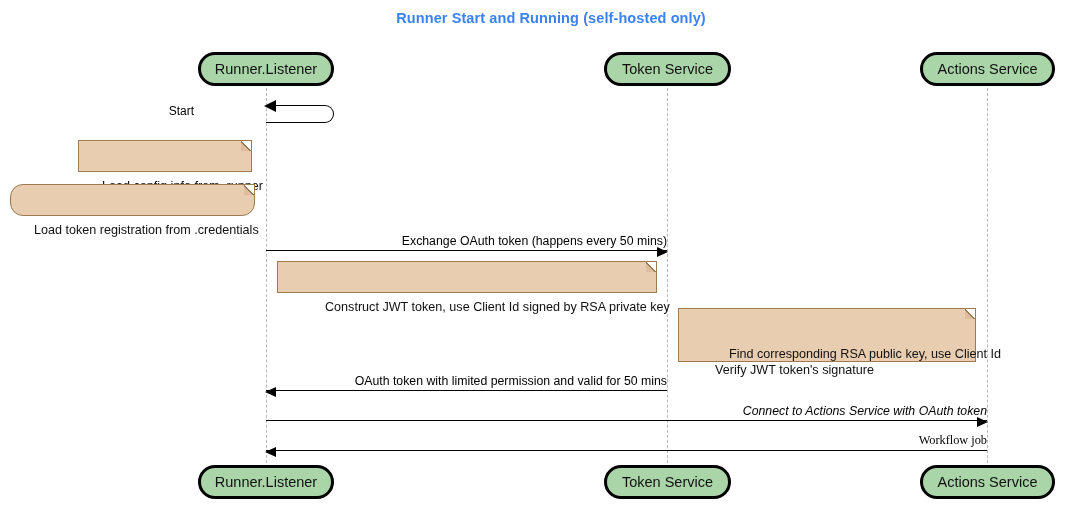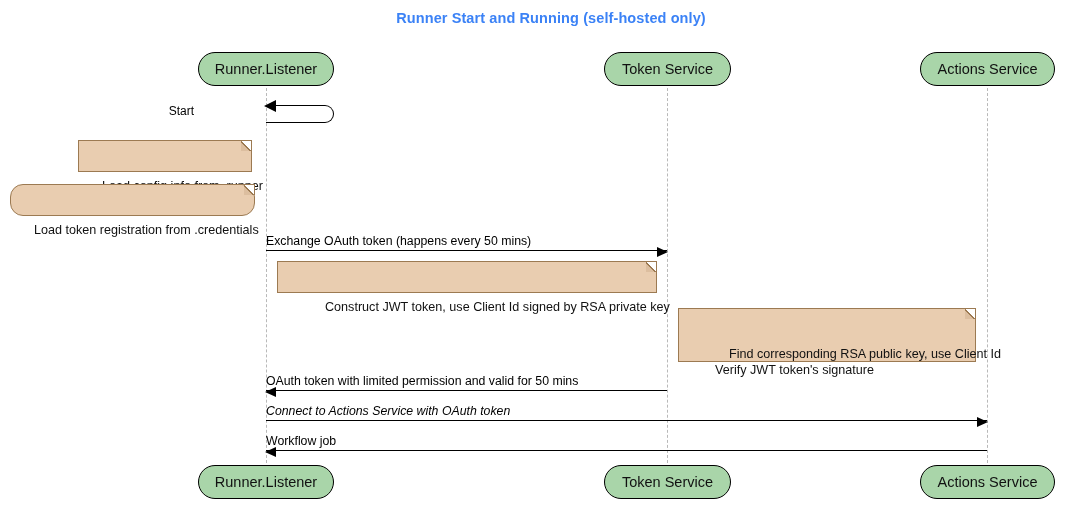--- a/index.html
+++ b/index.html
@@ -30,21 +30,21 @@
     border-left:1.4px dashed #b9b9b9;
     top:88px;
     height:375px;
   }
 
   
   .participant{
     position:absolute;
     height:34px;
     background:#a9d5a9;
-    border:1px solid #000000;
+    border:3px solid #000000;
     border-radius:17px;
     display:flex;
     align-items:center;
     justify-content:center;
     font-size:14.5px;
     color:#111;
     box-sizing:border-box;
     white-space:nowrap;
   }
 
@@ -85,21 +85,21 @@
     width:0;height:0;
     border-top:5.5px solid transparent;
     border-bottom:5.5px solid transparent;
   }
   .msg .head.right{ right:-1px; border-left:11px solid #000; }
   .msg .head.left{ left:-1px;  border-right:11px solid #000; }
   .msg .label{
     position:absolute;
     left:0;right:0;
     bottom:3px;
-    text-align:left;
+    text-align:right;
     font-size:12.3px;
     color:#000;
     white-space:nowrap;
   }
 
   
   .selfmsg{position:absolute;}
   .selfmsg .loop{
     position:absolute;
     left:0;top:0;
@@ -184,21 +184,21 @@
     <div class="head left"></div>
     <div class="label">OAuth token with limited permission and valid for 50 mins</div>
   </div>
 
   <div class="msg" style="left:266px;top:401px;width:721px;font-style:italic;">
     <div class="line"></div>
     <div class="head right"></div>
     <div class="label">Connect to Actions Service with OAuth token</div>
   </div>
 
-  <div class="msg" style="left:266px;top:431px;width:721px;">
+  <div class="msg" style="left:266px;top:431px;width:721px;font-family:Liberation Serif, serif;">
     <div class="line"></div>
     <div class="head left"></div>
     <div class="label">Workflow job</div>
   </div>
 
   <div class="participant" style="left:198px;top:465px;width:136px;">
     <span>Runner.Listener</span>
   </div>
   <div class="participant" style="left:604px;top:465px;width:127px;">
     <span>Token Service</span>

